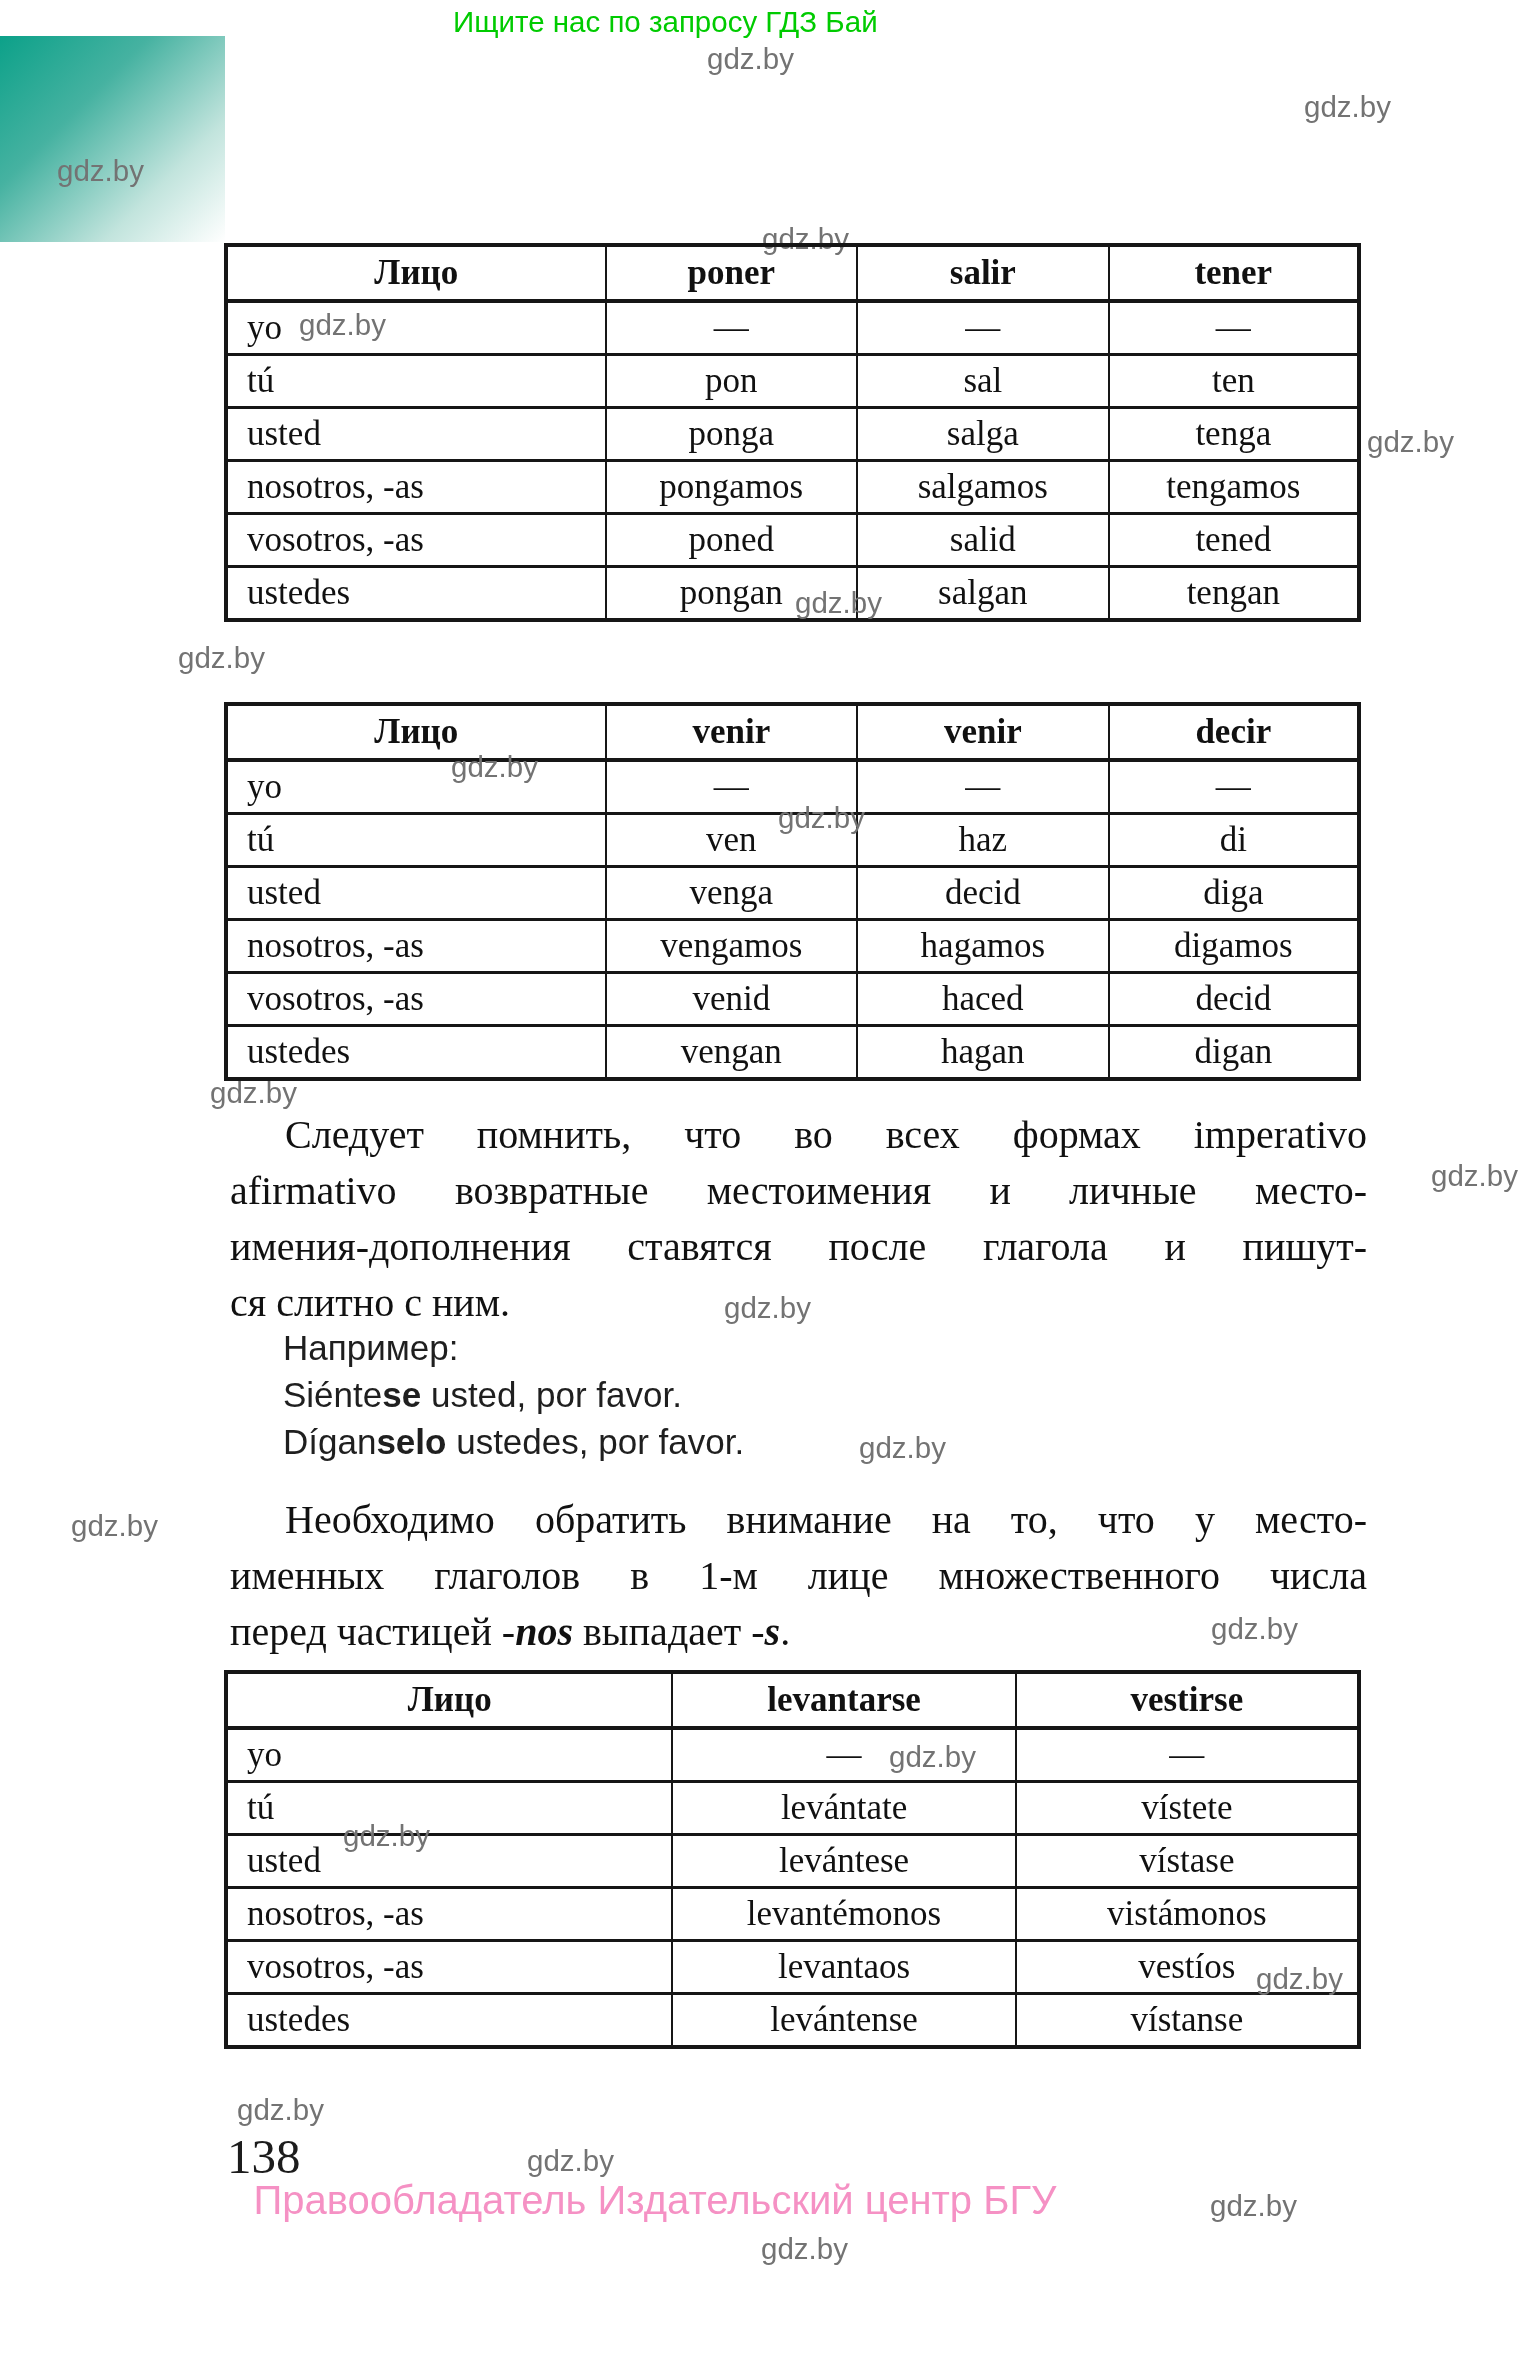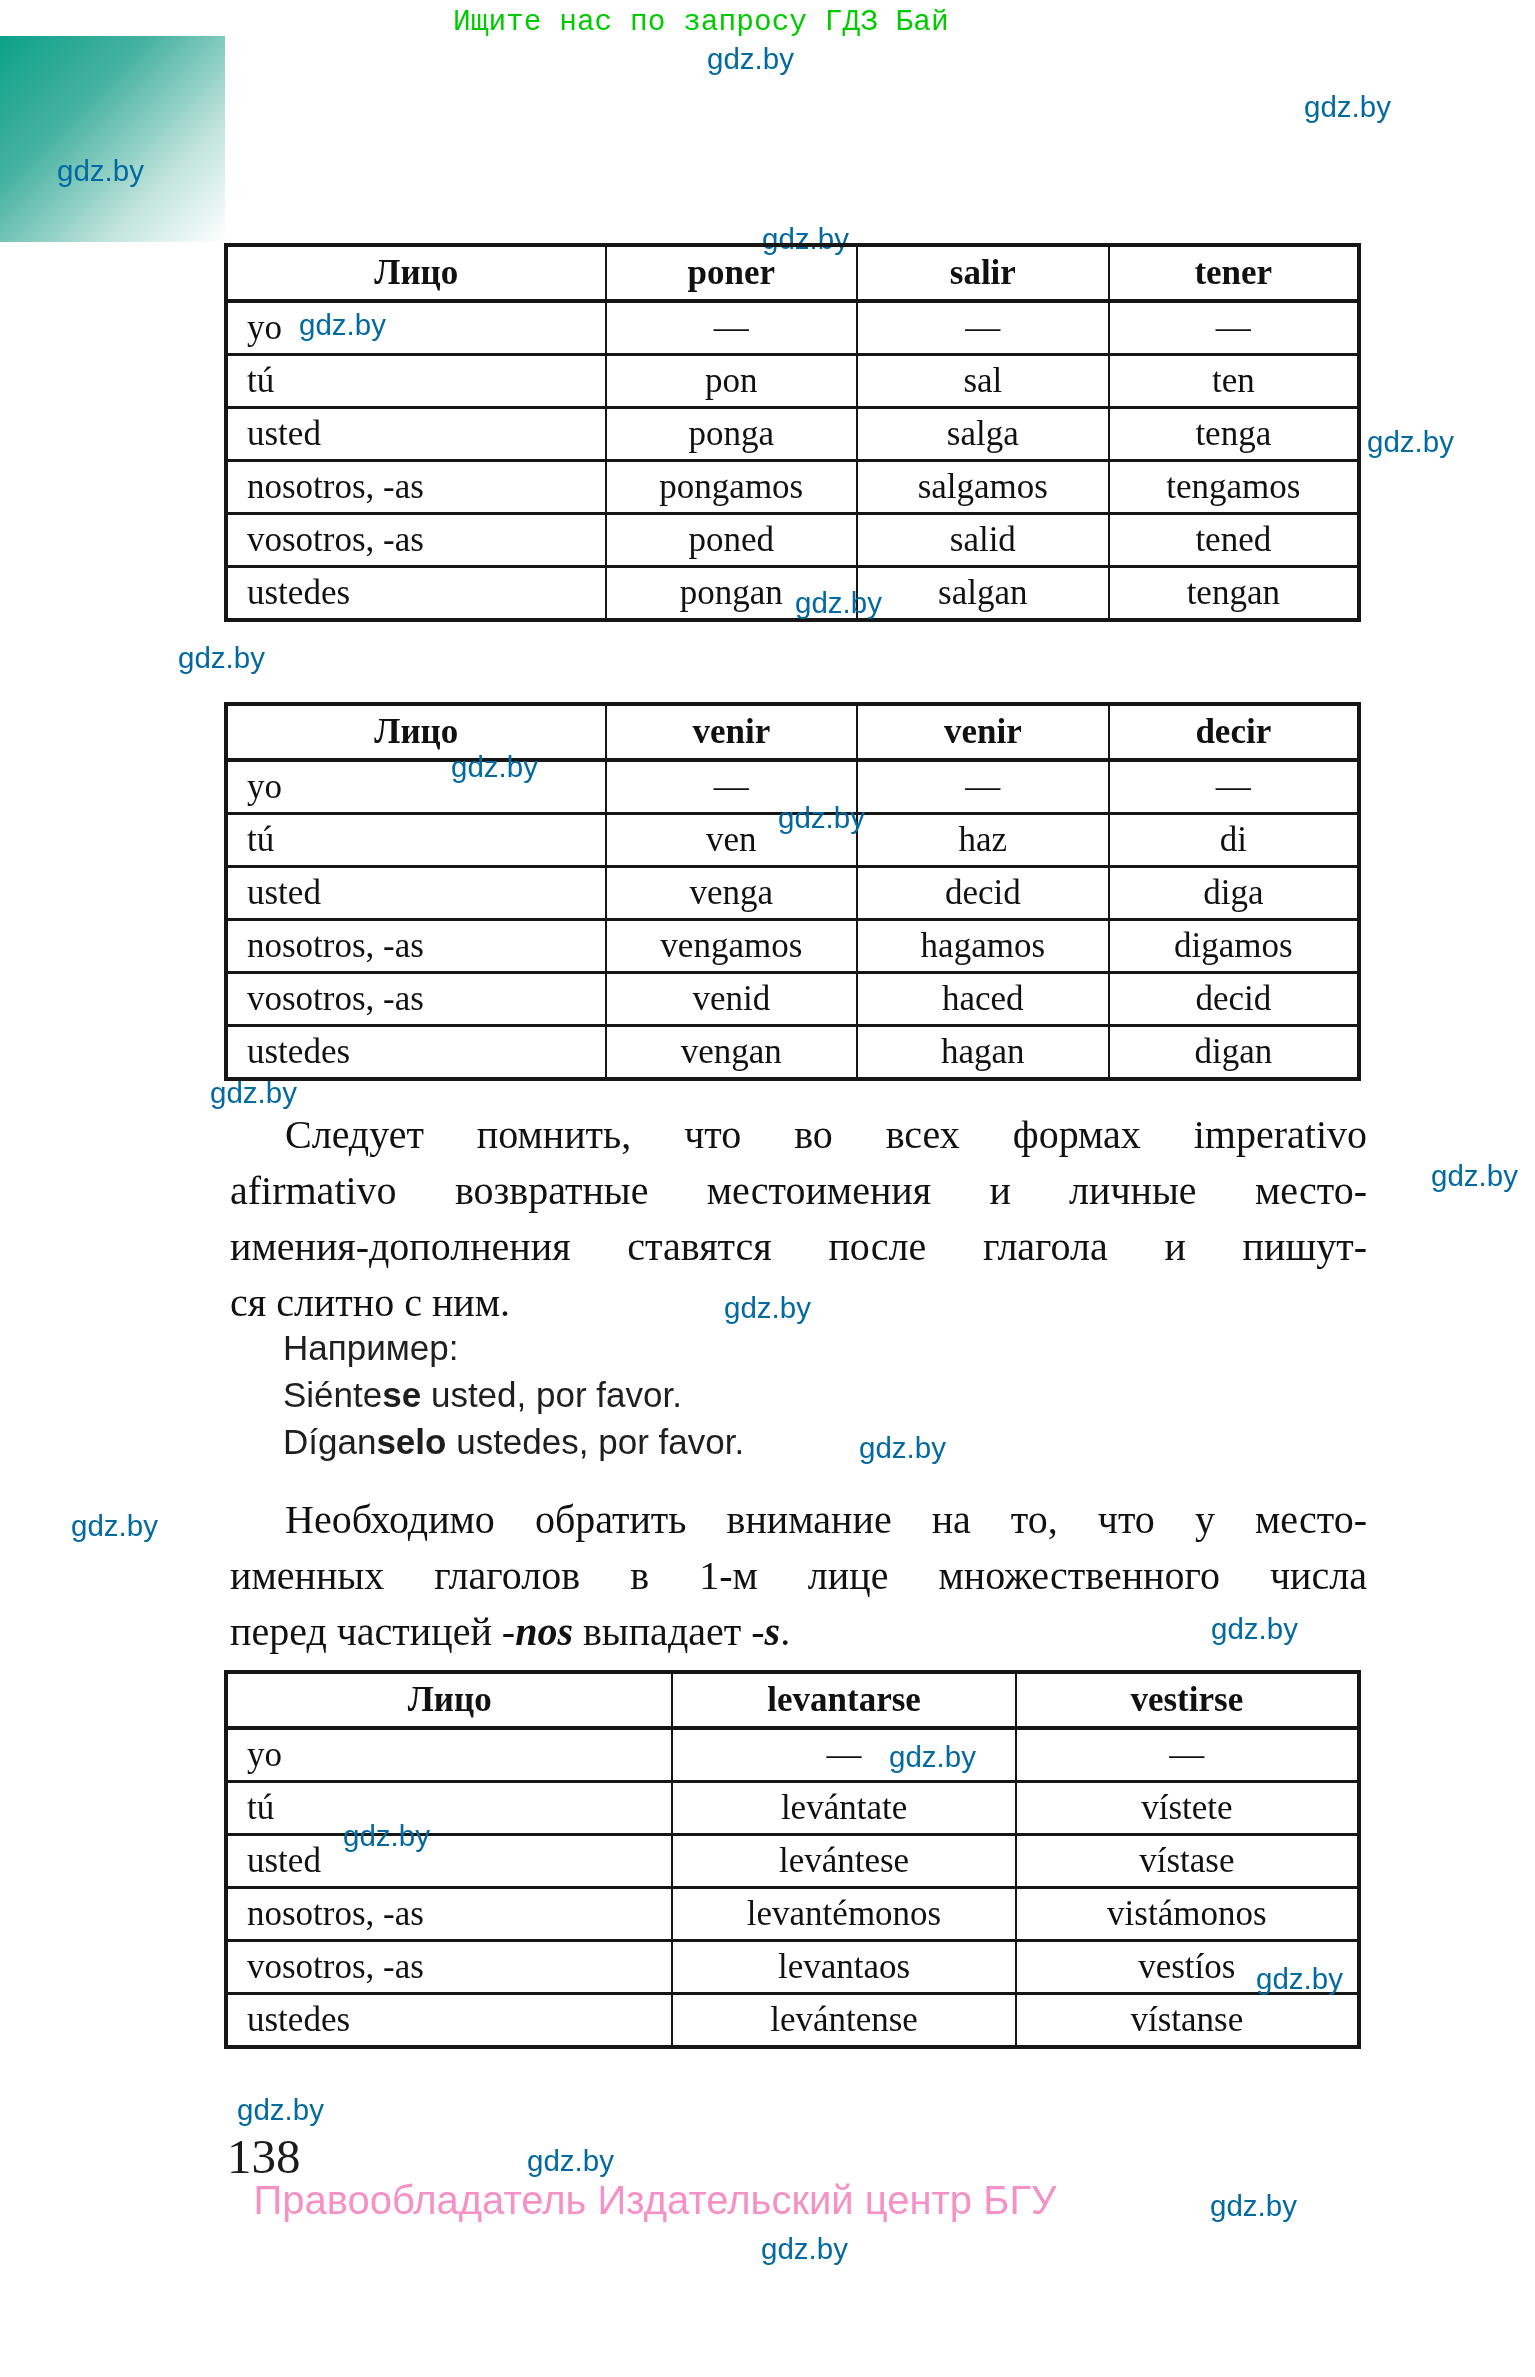--- a/index.html
+++ b/index.html
@@ -4,27 +4,27 @@
 <style>
   html,body { margin:0; padding:0; background:#ffffff; }
   .page {
     position:relative; width:1535px; height:2377px; background:#ffffff;
     font-family:"Liberation Serif","DejaVu Serif",serif; color:#111;
     overflow:hidden;
   }
   
   .wm {
     position:absolute; font-family:"Liberation Sans","DejaVu Sans",sans-serif;
-    font-size:29.5px; color:#0369a1; white-space:nowrap; z-index:1;
+    font-size:29.5px; color:#737373; white-space:nowrap; z-index:1;
   }
   .wm.over { z-index:3; }
   
   .promo {
     position:absolute; left:453px; top:5.2px;
-    font-family:Liberation Mono, monospace;
+    font-family:Liberation Sans, sans-serif;
     font-size:29.5px; color:#00cb00; white-space:nowrap;
   }
   .grad {
     position:absolute; left:0; top:36px; width:225px; height:206px;
     background:linear-gradient(135deg,#0ca189 0%,#46b2a1 35%,#c2e4dd 72%,#ffffff 100%);
   }
   
   .tbl {
     position:absolute; border-collapse:collapse; table-layout:fixed;
     width:1137px; background:transparent; z-index:2;

